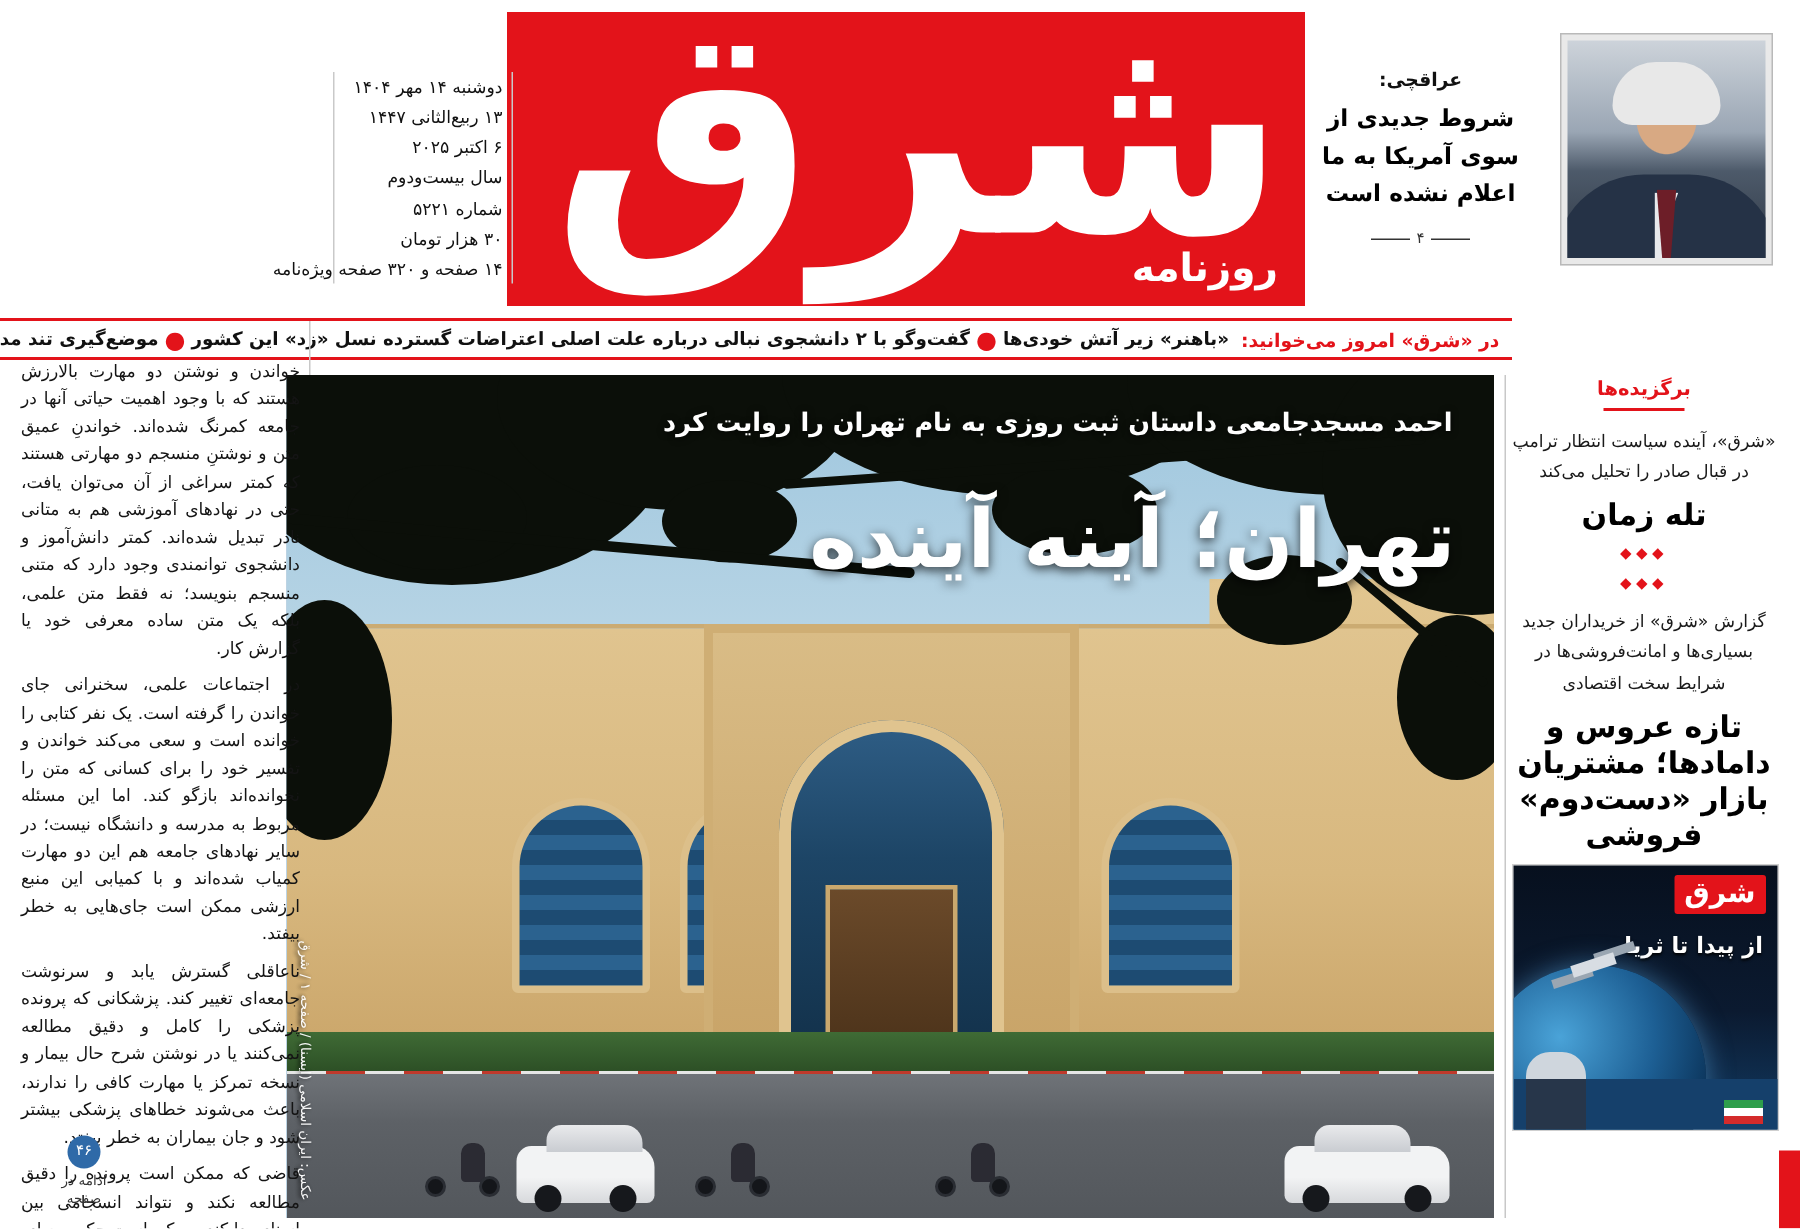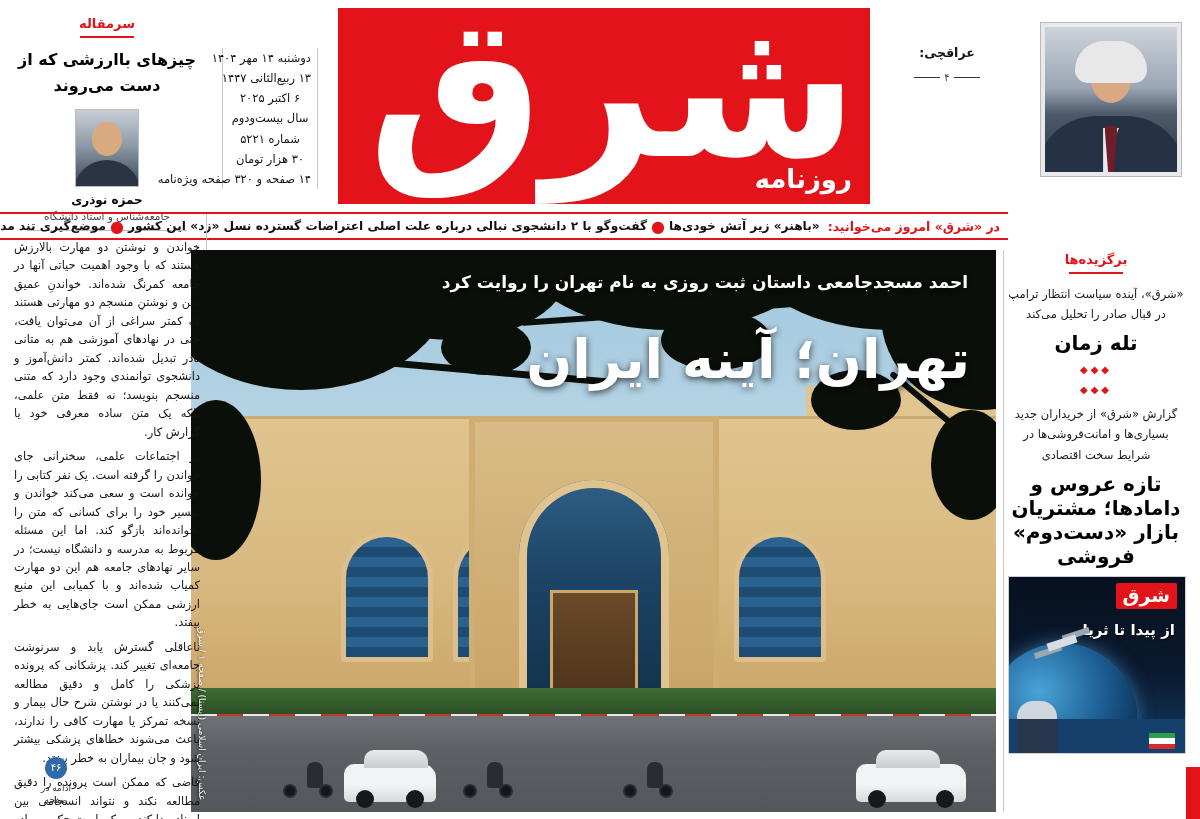--- a/index.html
+++ b/index.html
@@ -134,22 +134,21 @@
     right: 18px; bottom: 10px;
     font-size: 26px;
     font-weight: bold;
     color: #ffffff;
     direction: rtl;
   }
 
   .mh-dateblock {
     position: absolute;
     top: 48px; left: 222px;
-    width: 96px;
-    text-align: center;
+    width: 120px;
     direction: rtl;
     font-size: 11.5px;
     line-height: 1.75;
     color: #111;
     border-right: 1px solid #c9c9c9;
     border-left: 1px solid #c9c9c9;
     padding: 0 6px;
   }
   .mh-dateblock div { white-space: nowrap; }
 
@@ -502,20 +501,21 @@
 
     <div class="mh-photo-frame">
       <div class="mh-photo-inner">
         <div class="mh-photo-shirt"></div>
         <div class="mh-photo-tie"></div>
       </div>
     </div>
 
     <div class="mh-lead">
       <div class="kicker">عراقچی:</div>
+      <div class="headline">شروط جدیدی از سوی آمریکا به ما اعلام نشده است</div>
       <div class="pagemark">
         <span class="bar"></span>
         <span>۴</span>
         <span class="bar"></span>
       </div>
     </div>
 
     <div class="logo-block">
       <div class="logo-word">شرق</div>
       <div class="logo-sub">روزنامه</div>
@@ -524,29 +524,20 @@
     <div class="mh-dateblock">
       <div>دوشنبه ۱۴ مهر ۱۴۰۴</div>
       <div>۱۳ ربیع‌الثانی ۱۴۴۷</div>
       <div>۶ اکتبر ۲۰۲۵</div>
       <div>سال بیست‌ودوم</div>
       <div>شماره ۵۲۲۱</div>
       <div>۳۰ هزار تومان</div>
       <div>۱۴ صفحه و ۳۲۰ صفحه ویژه‌نامه</div>
     </div>
 
-    <div class="edit-col">
-      <div class="edit-title">سرمقاله</div>
-      <div class="edit-rule"></div>
-      <div class="edit-head">چیزهای باارزشی که از دست می‌روند</div>
-      <div class="edit-avatar"></div>
-      <div class="edit-author">حمزه نوذری</div>
-      <div class="edit-author-sub">جامعه‌شناس و استاد دانشگاه</div>
-      <div class="edit-divider"></div>
-    </div>
   </div>
 
   <div class="teaser">
     <span class="lead">در «شرق» امروز می‌خوانید:</span>
     <span class="items">«باهنر» زیر آتش خودی‌ها</span>
     <span class="dot">●</span>
     <span class="items">گفت‌وگو با ۲ دانشجوی نبالی درباره علت اصلی اعتراضات گسترده نسل «زد» این کشور</span>
     <span class="dot">●</span>
     <span class="items">موضع‌گیری تند مدیرعامل بانک شهر علیه سرمربی پرسپولیس</span>
   </div>
@@ -642,21 +633,21 @@
       <div class="leafmass" style="left:470px; top:60px; width:110px; height:60px;"></div>
       <div class="leafmass" style="left:620px; top:120px; width:90px; height:60px;"></div>
       <div class="leafmass" style="left:740px; top:160px; width:80px; height:110px;"></div>
       <div class="leafmass" style="left:-20px; top:150px; width:90px; height:160px;"></div>
       <div class="branch" style="left:0px; top:92px; width:420px; height:7px; transform: rotate(5deg);"></div>
       <div class="branch" style="left:330px; top:70px; width:430px; height:6px; transform: rotate(-4deg);"></div>
       <div class="branch" style="left:700px; top:120px; width:130px; height:6px; transform: rotate(40deg);"></div>
     </div>
 
     <div class="photo-kicker">احمد مسجدجامعی داستان ثبت روزی به نام تهران را روایت کرد</div>
-    <div class="photo-headline">تهران؛ آینه ایران</div>
+    <div class="photo-headline">تهران؛ آینه آینده</div>
     <div class="photo-credit">عکس: ایران اسلامی (ایسنا) / صفحه ۱ / شرق</div>
   </div>
 
   <div class="edit-body">
     <p>خواندن و نوشتن دو مهارت بالارزش هستند که با وجود اهمیت حیاتی آنها در جامعه کمرنگ شده‌اند. خواندنِ عمیق متن و نوشتنِ منسجم دو مهارتی هستند که کمتر سراغی از آن می‌توان یافت، حتی در نهادهای آموزشی هم به متانی نادر تبدیل شده‌اند. کمتر دانش‌آموز و دانشجوی توانمندی وجود دارد که متنی منسجم بنویسد؛ نه فقط متن علمی، بلکه یک متن ساده معرفی خود یا گزارش کار.</p>
     <p>در اجتماعات علمی، سخنرانی جای خواندن را گرفته است. یک نفر کتابی را خوانده است و سعی می‌کند خواندن و تفسیر خود را برای کسانی که متن را نخوانده‌اند بازگو کند. اما این مسئله مربوط به مدرسه و دانشگاه نیست؛ در سایر نهادهای جامعه هم این دو مهارت کمیاب شده‌اند و با کمیابی این منبع ارزشی ممکن است جای‌هایی به خطر بیفتد.</p>
     <p>ناعاقلی گسترش یابد و سرنوشت جامعه‌ای تغییر کند. پزشکانی که پرونده پزشکی را کامل و دقیق مطالعه نمی‌کنند یا در نوشتن شرح حال بیمار و نسخه تمرکز یا مهارت کافی را ندارند، باعث می‌شوند خطاهای پزشکی بیشتر شود و جان بیماران به خطر بیفتد.</p>
     <p>قاضی که ممکن است پرونده را دقیق مطالعه نکند و نتواند انسجامی بین اسناد پیدا کند، ممکن است حکمی صادر کند که خانواده‌ای را ناحق و ناخفی از حق جلوه‌گر کند. مددکاری که به اندازه کافی در خواندن و نوشتن مهارت نداشته باشد، چگونه ممکن است بتواند شرایط مددجویان خود را بهتر کند.</p>
 
   </div>

